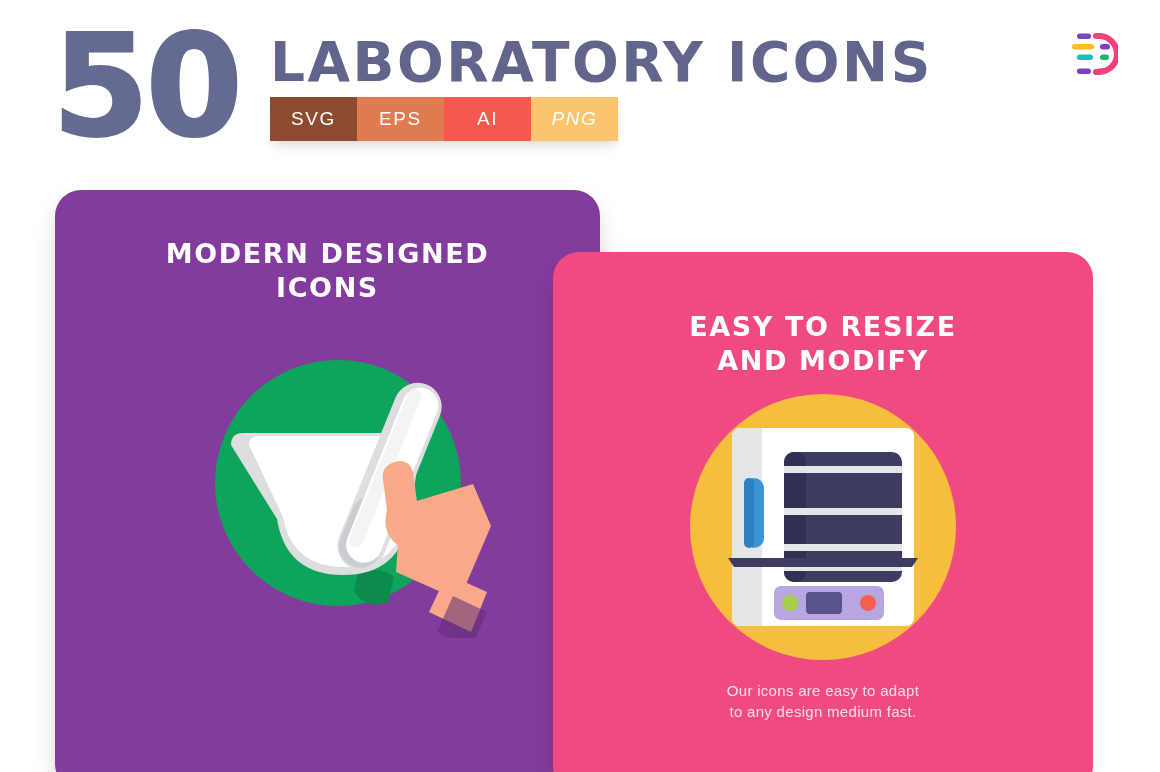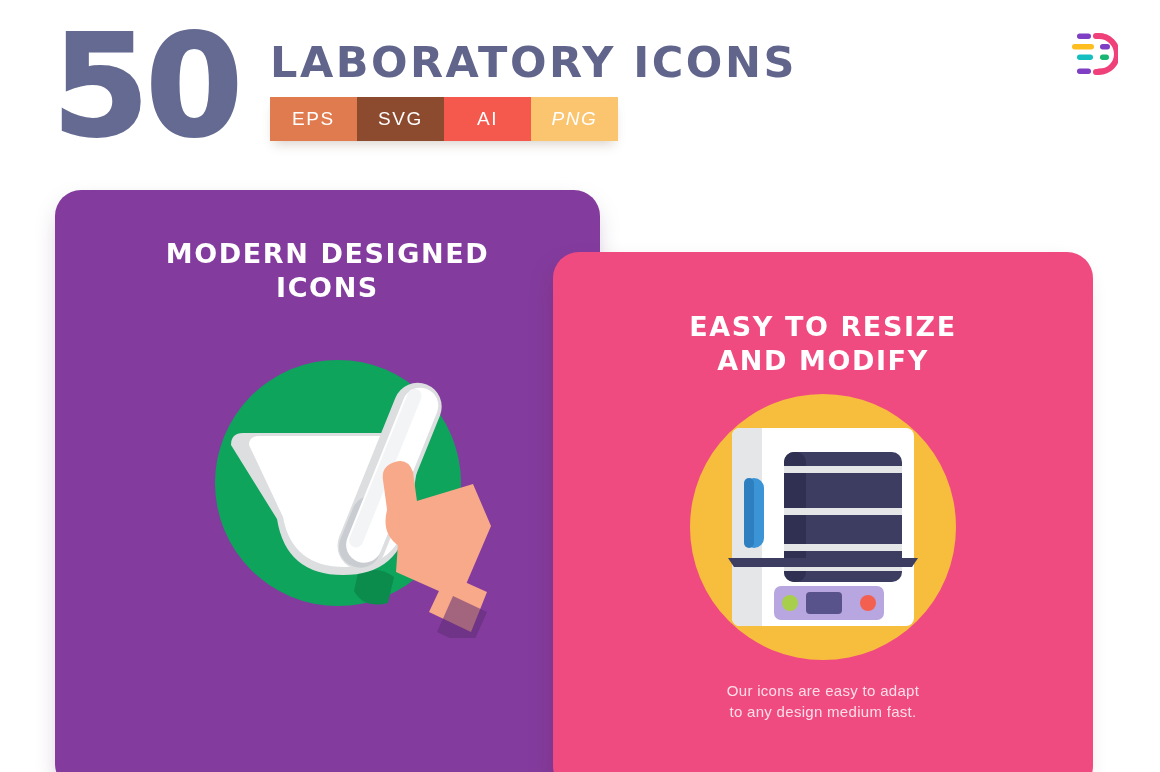--- a/index.html
+++ b/index.html
@@ -23,21 +23,21 @@
     letter-spacing:-4px;
     color:#646A91;
     -webkit-text-stroke: 2px #646A91;
   }
 
   .title-block { position:absolute; left:270px; top:30px; }
 
   .main-title {
     font-family:"DejaVu Sans", sans-serif;
     font-weight:700;
-    font-size:43px;
+    font-size:55px;
     line-height:46px;
     letter-spacing:2.5px;
     color:#61658C;
     white-space:nowrap;
   }
 
   .formats {
     margin-top:12px;
     display:flex;
     width:348px;
@@ -119,22 +119,22 @@
 <div class="page">
 
   <div class="header">
 
     <div class="count-50">50</div>
 
     <div class="title-block">
       <div class="main-title">LABORATORY ICONS</div>
 
       <div class="formats">
+        <div class="fmt svg">SVG</div>
         <div class="fmt eps">EPS</div>
-        <div class="fmt svg">SVG</div>
         <div class="fmt ai">AI</div>
         <div class="fmt png">PNG</div>
       </div>
     </div>
 
     <div class="logo">
       <svg viewBox="0 0 52 46" width="52" height="46">
 
         <path d="M30 5 H33 A18 18 0 0 1 33 41 H30" fill="none" stroke="#F0407A" stroke-width="6" stroke-linecap="round"></path>
 

